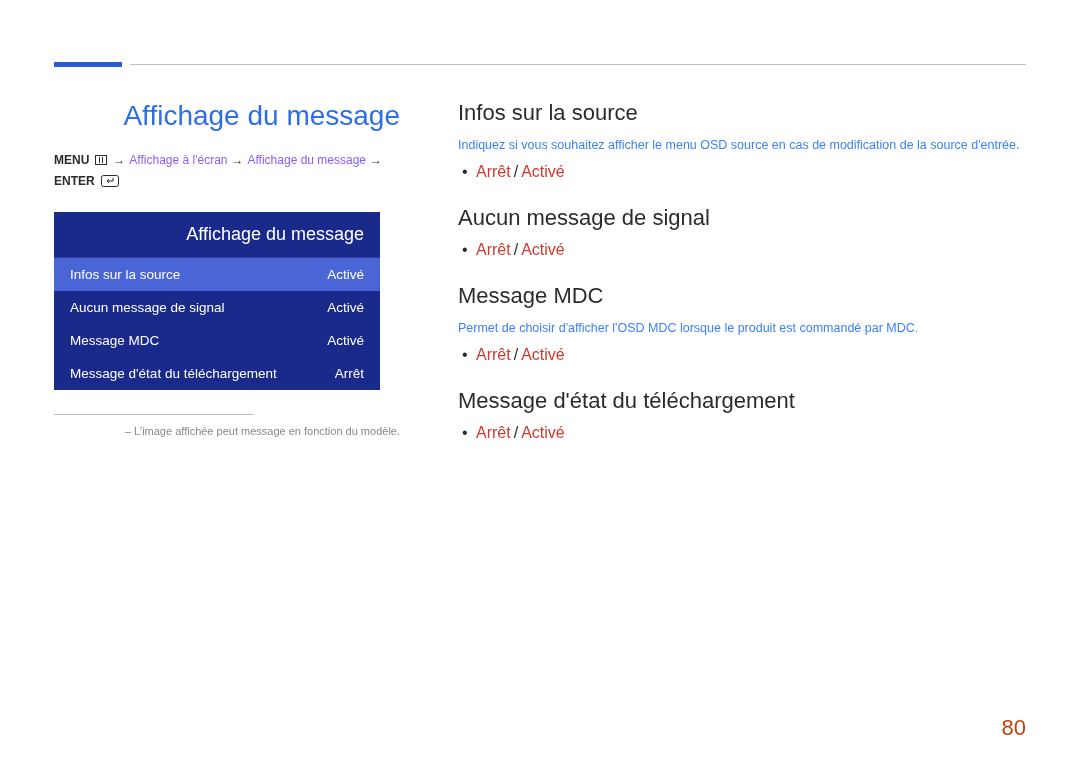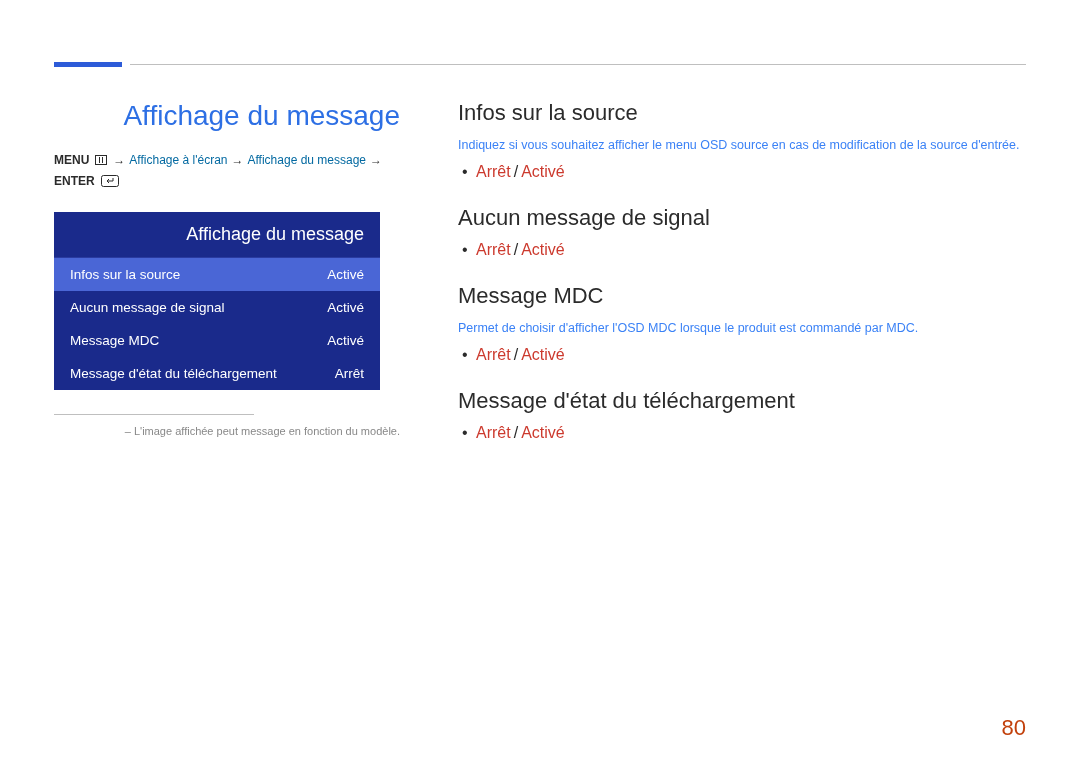--- a/index.html
+++ b/index.html
@@ -47,21 +47,21 @@
   .breadcrumb {
     font-size: 12px;
     color: #2b2b2b;
     margin-bottom: 22px;
     line-height: 1.4;
     display: flex;
     align-items: center;
     flex-wrap: wrap;
     gap: 4px;
   }
-  .breadcrumb .bc-red { color: #0369a1; }
+  .breadcrumb .bc-red { color: #8b5cf6; }
   .breadcrumb .bc-bold { font-weight: bold; }
   .breadcrumb .icon-box {
     display: inline-block;
     width: 12px;
     height: 10px;
     border: 1px solid #2b2b2b;
     position: relative;
     margin: 0 2px;
   }
   .breadcrumb .icon-box::before,

